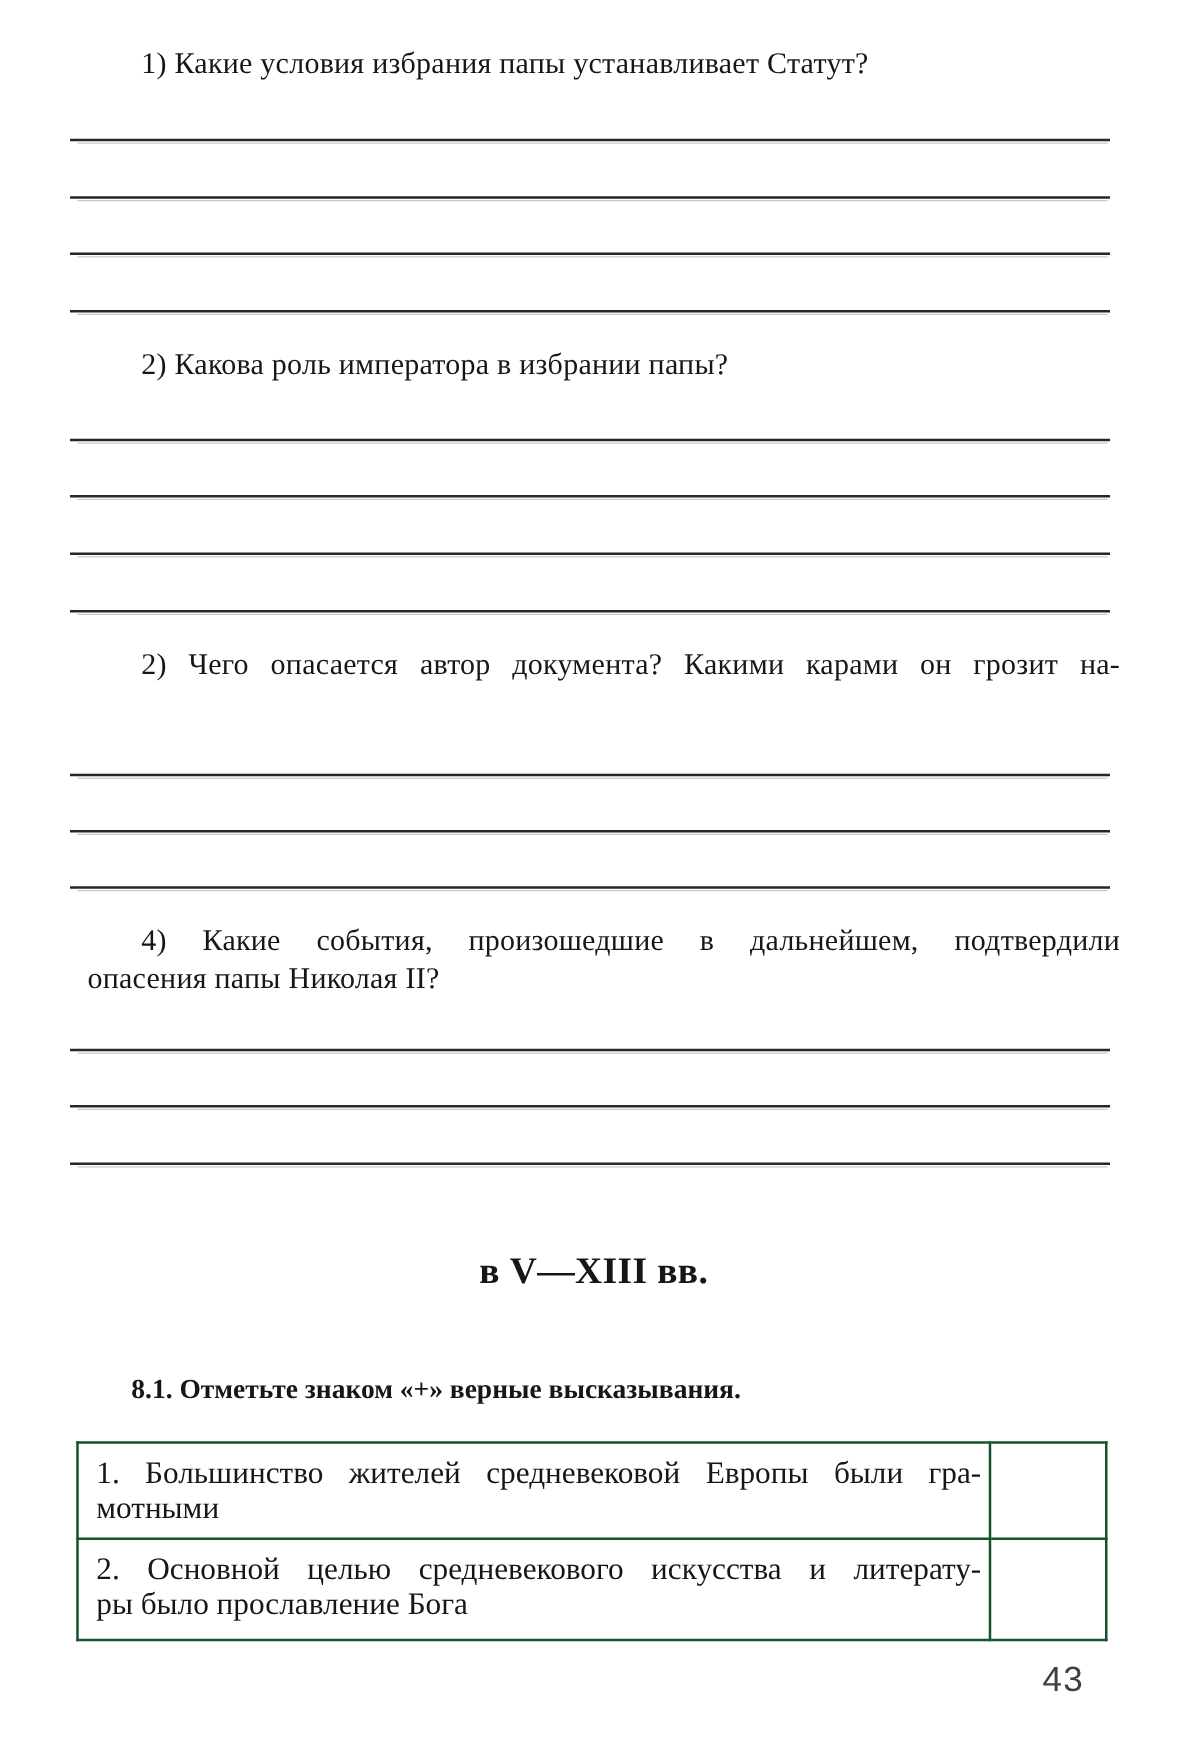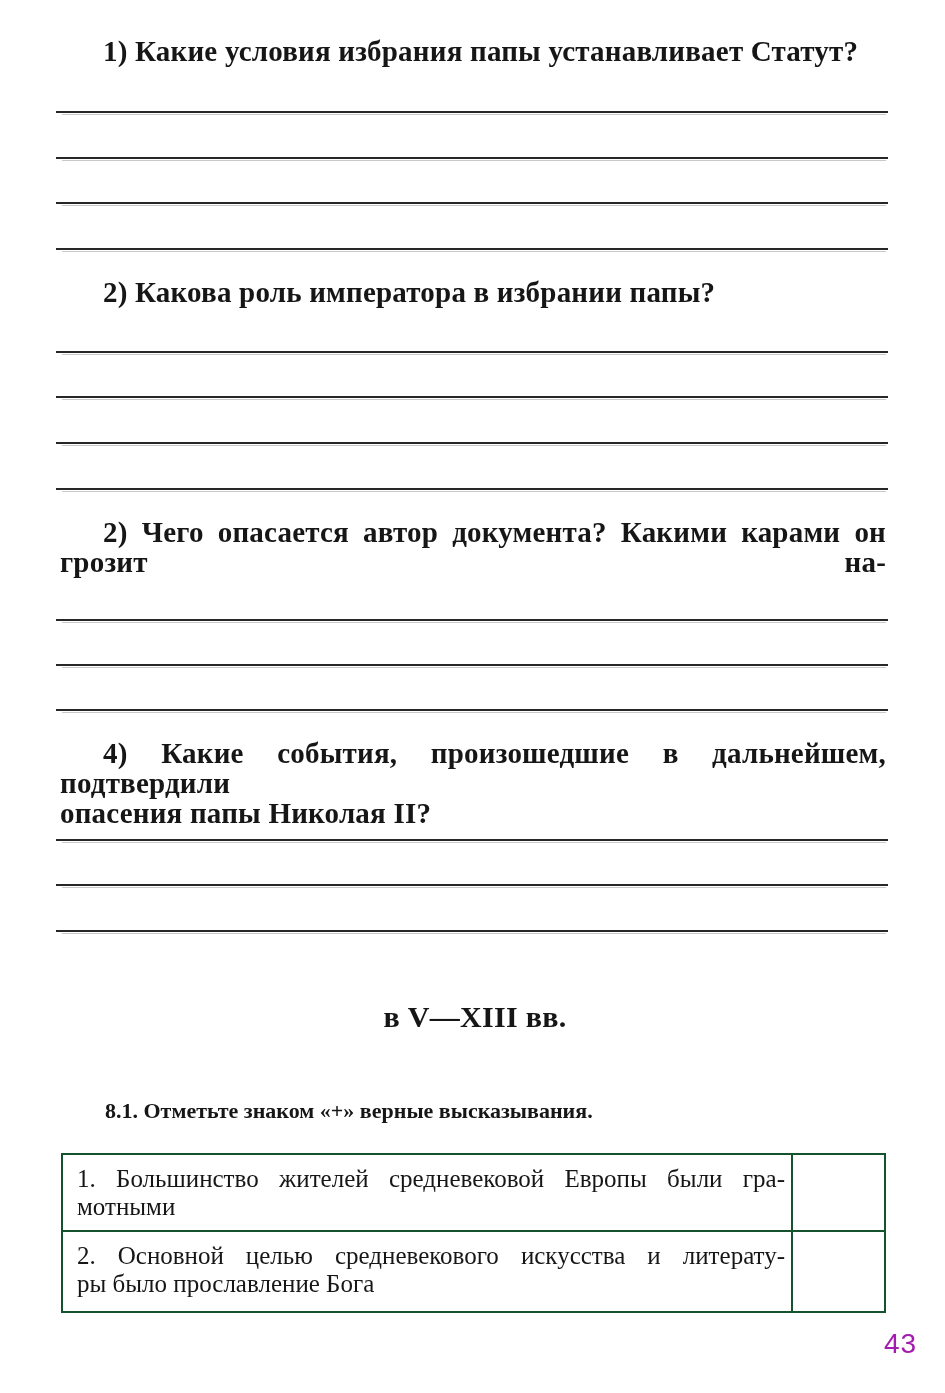--- a/index.html
+++ b/index.html
@@ -12,26 +12,25 @@
     width: 945px;
     height: 1393px;
     margin: 0 auto;
     background: #ffffff;
     color: #161616;
     font-family: "Liberation Serif", serif;
     overflow: hidden;
   }
   .qtext {
     position: absolute;
-    left: 60px;
+    left: 70px;
     width: 826px;
-    font-size: 29px;
+    font-size: 24px;
     line-height: 30px;
     letter-spacing: 0.2px;
-    font-weight: bold;
   }
   .qline { display: block; }
   .qline.indent { text-indent: 43px; }
   .qline.justify {
     text-align: justify;
     text-align-last: justify;
   }
   .answer-line {
     position: absolute;
     left: 56px;
@@ -81,24 +80,24 @@
   }
   table.statements td.mark-cell { padding: 0; }
   .cell-line { display: block; }
   .cell-line.justify {
     text-align: justify;
     text-align-last: justify;
   }
   .page-number {
     position: absolute;
     top: 1328px;
-    left: 884px;
+    left: 834px;
     font-family: "Liberation Sans", sans-serif;
     font-size: 28px;
-    color: #a21caf;
+    color: #404040;
     letter-spacing: 1px;
   }
 </style>
 </head>
 <body>
 
 <div class="page">
 
   <div class="qtext" style="top:36px;">
     <span class="qline indent">1) Какие условия избрания папы устанавливает Статут?</span>

